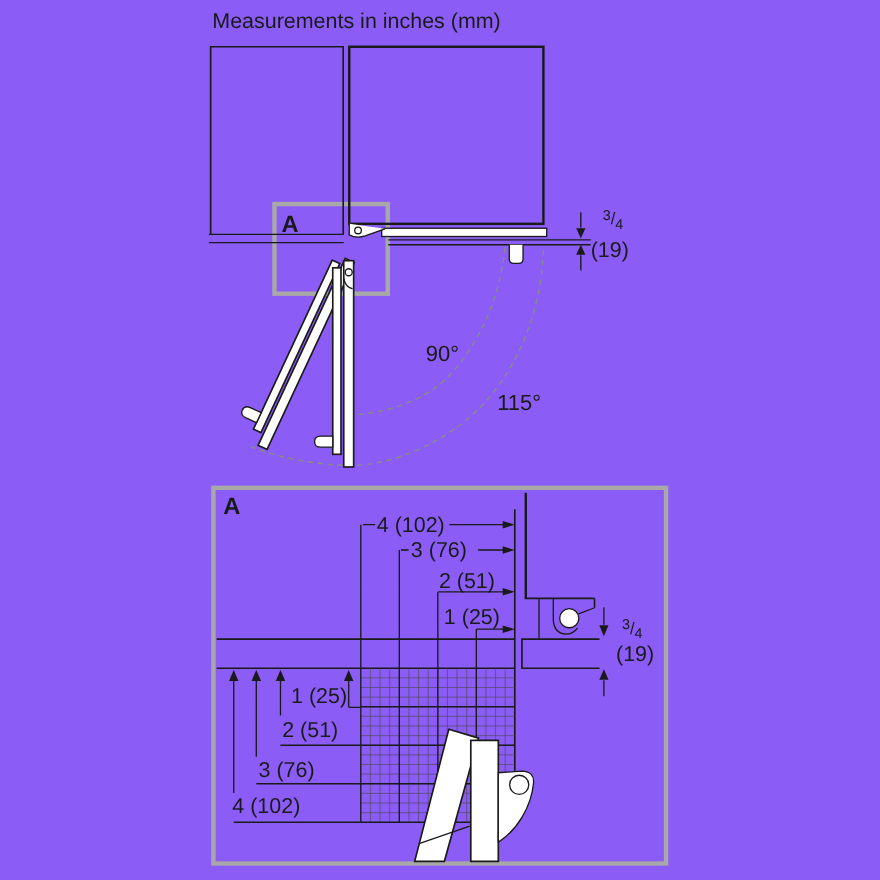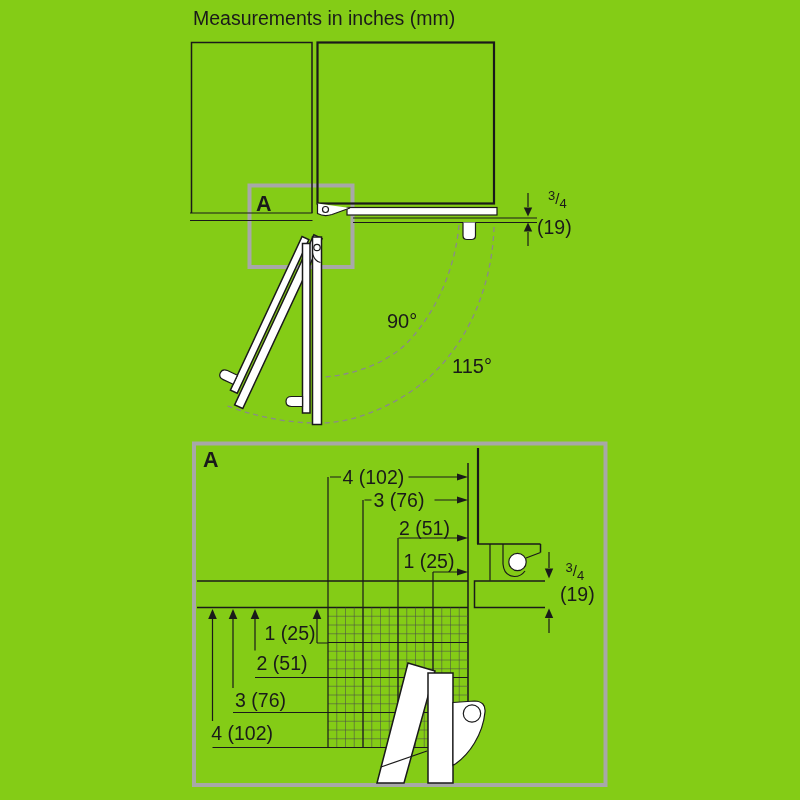--- a/index.html
+++ b/index.html
@@ -1,16 +1,16 @@
 <!DOCTYPE html>
 <html><head>
 <meta charset="utf-8">
 <style>
   html,body{margin:0;padding:0;background:#fff;}
-  .page{position:relative;width:800px;height:800px;background:#84cc16;overflow:hidden;}
+  .page{position:relative;width:800px;height:800px;background:#8b5cf6;overflow:hidden;}
   svg{display:block;font-family:"Liberation Sans",sans-serif;}
   text{fill:#1a1a1a;}
   .title{font-size:19.5px;}
   .marker{font-size:21.5px;font-weight:bold;}
   .lbl{font-size:19.5px;}
   .lble{font-size:19.5px;text-anchor:end;}
   .ang{font-size:20px;}
   .fs{font-size:13px;}
   .fm{font-size:15px;}
   .ln{stroke:#1a1a1a;fill:none;stroke-width:1.5;}

